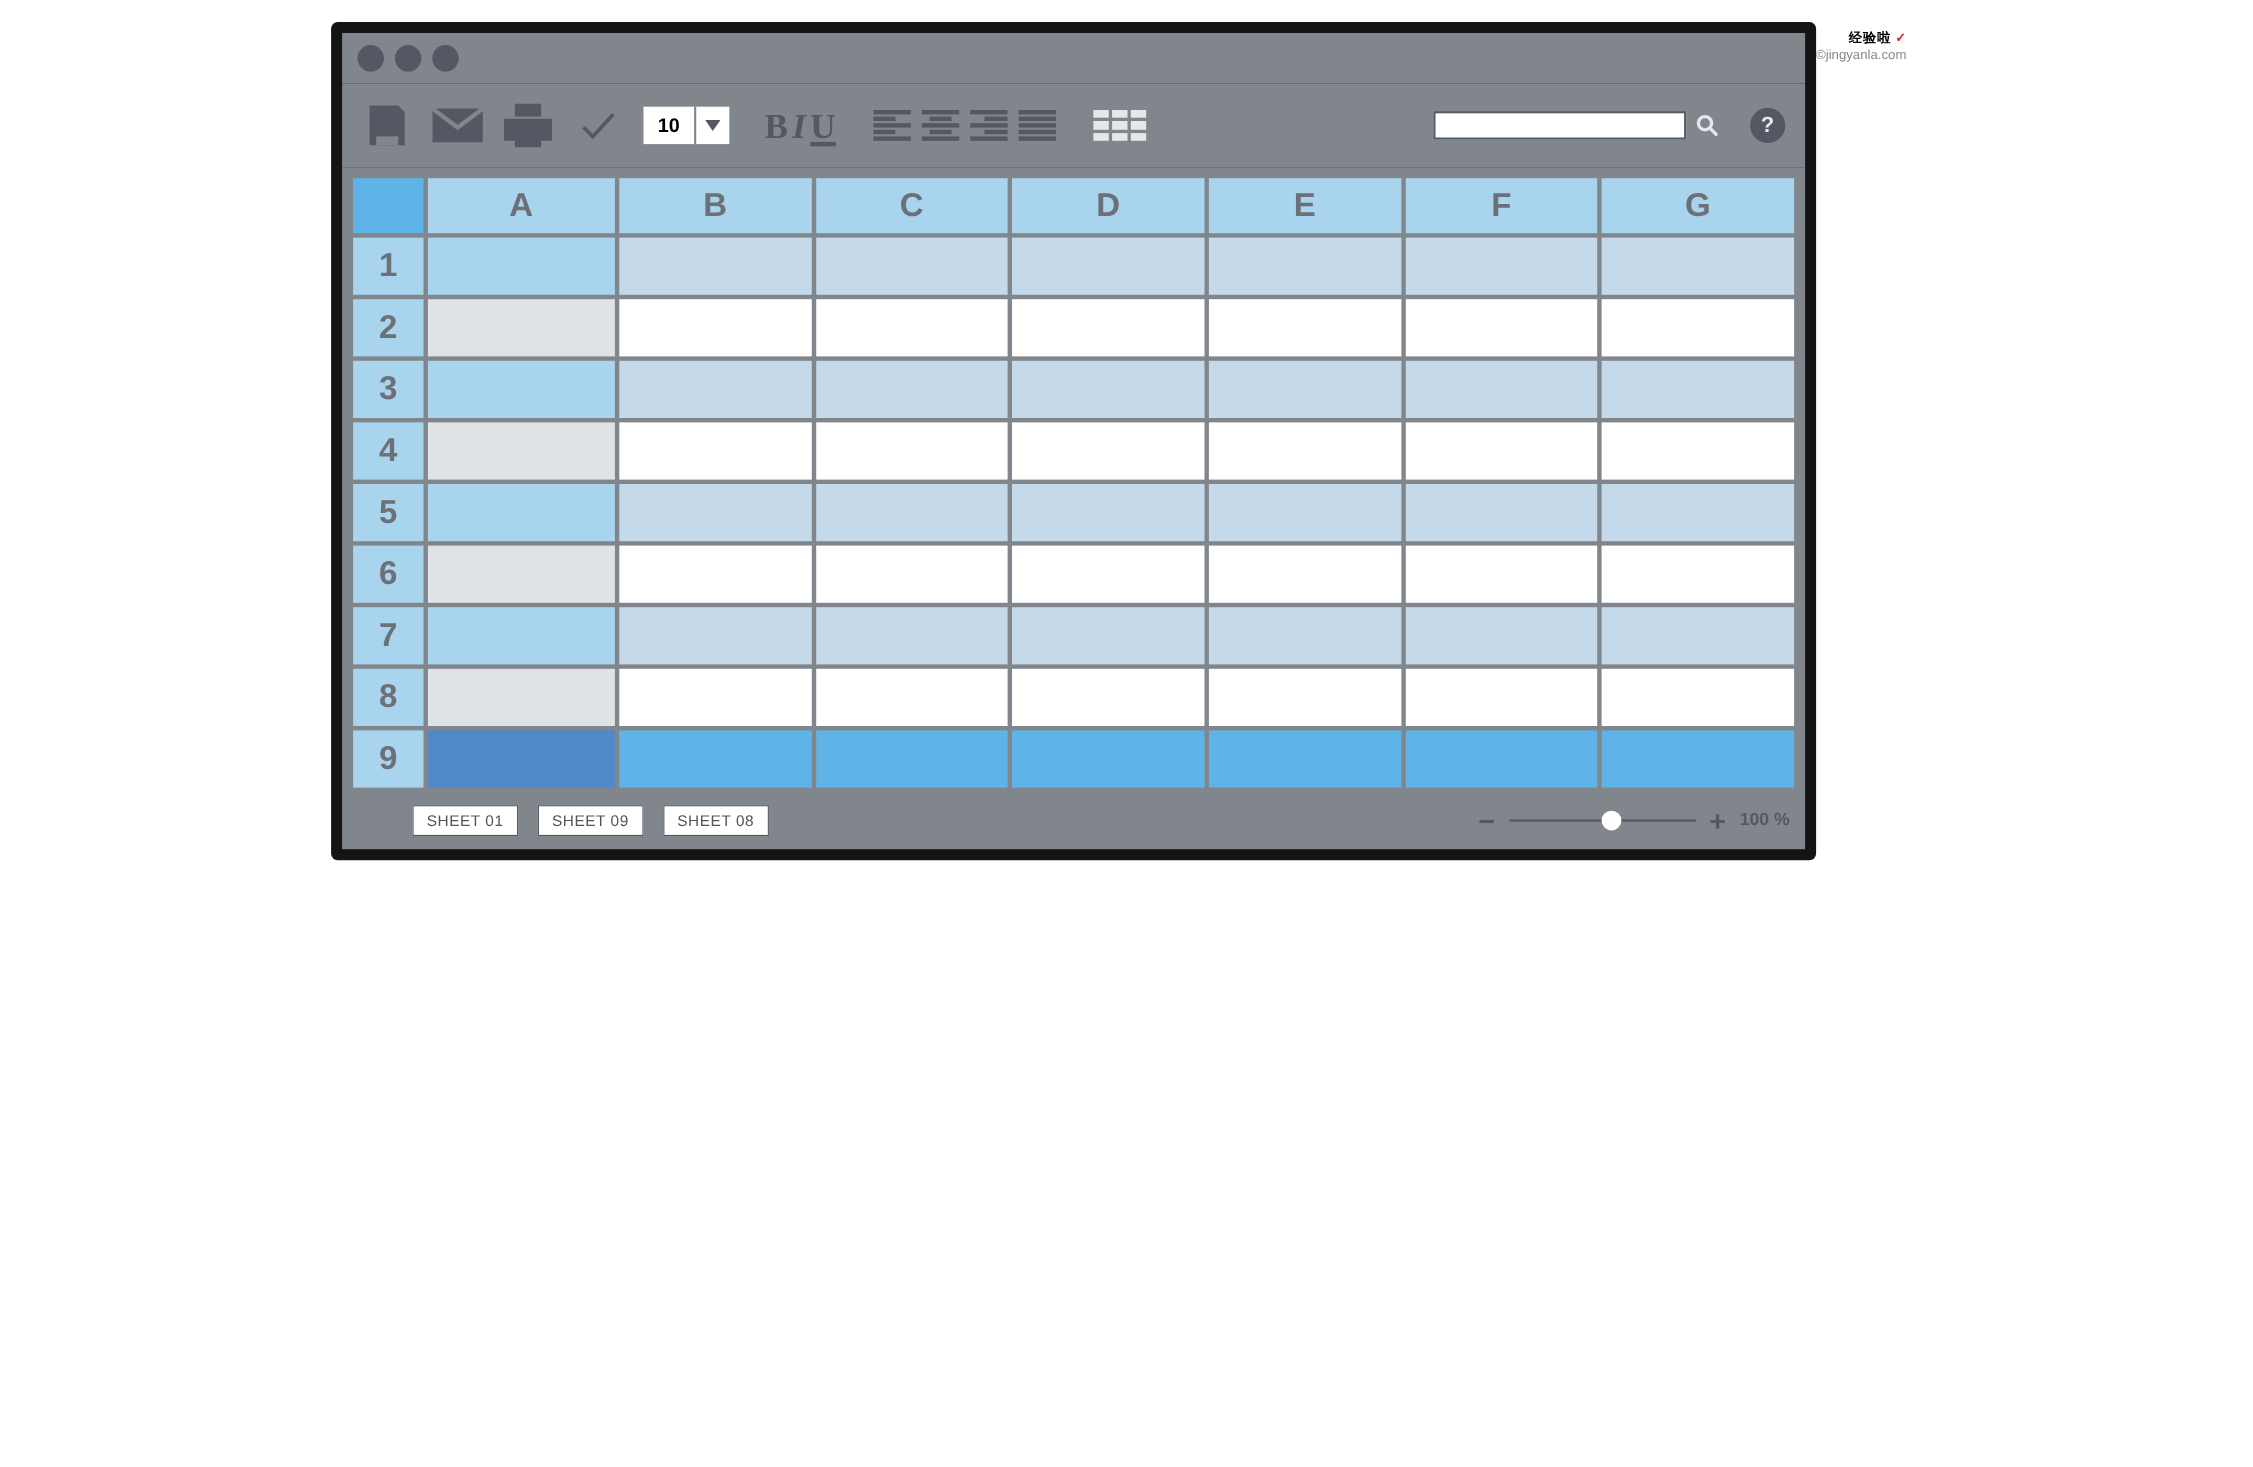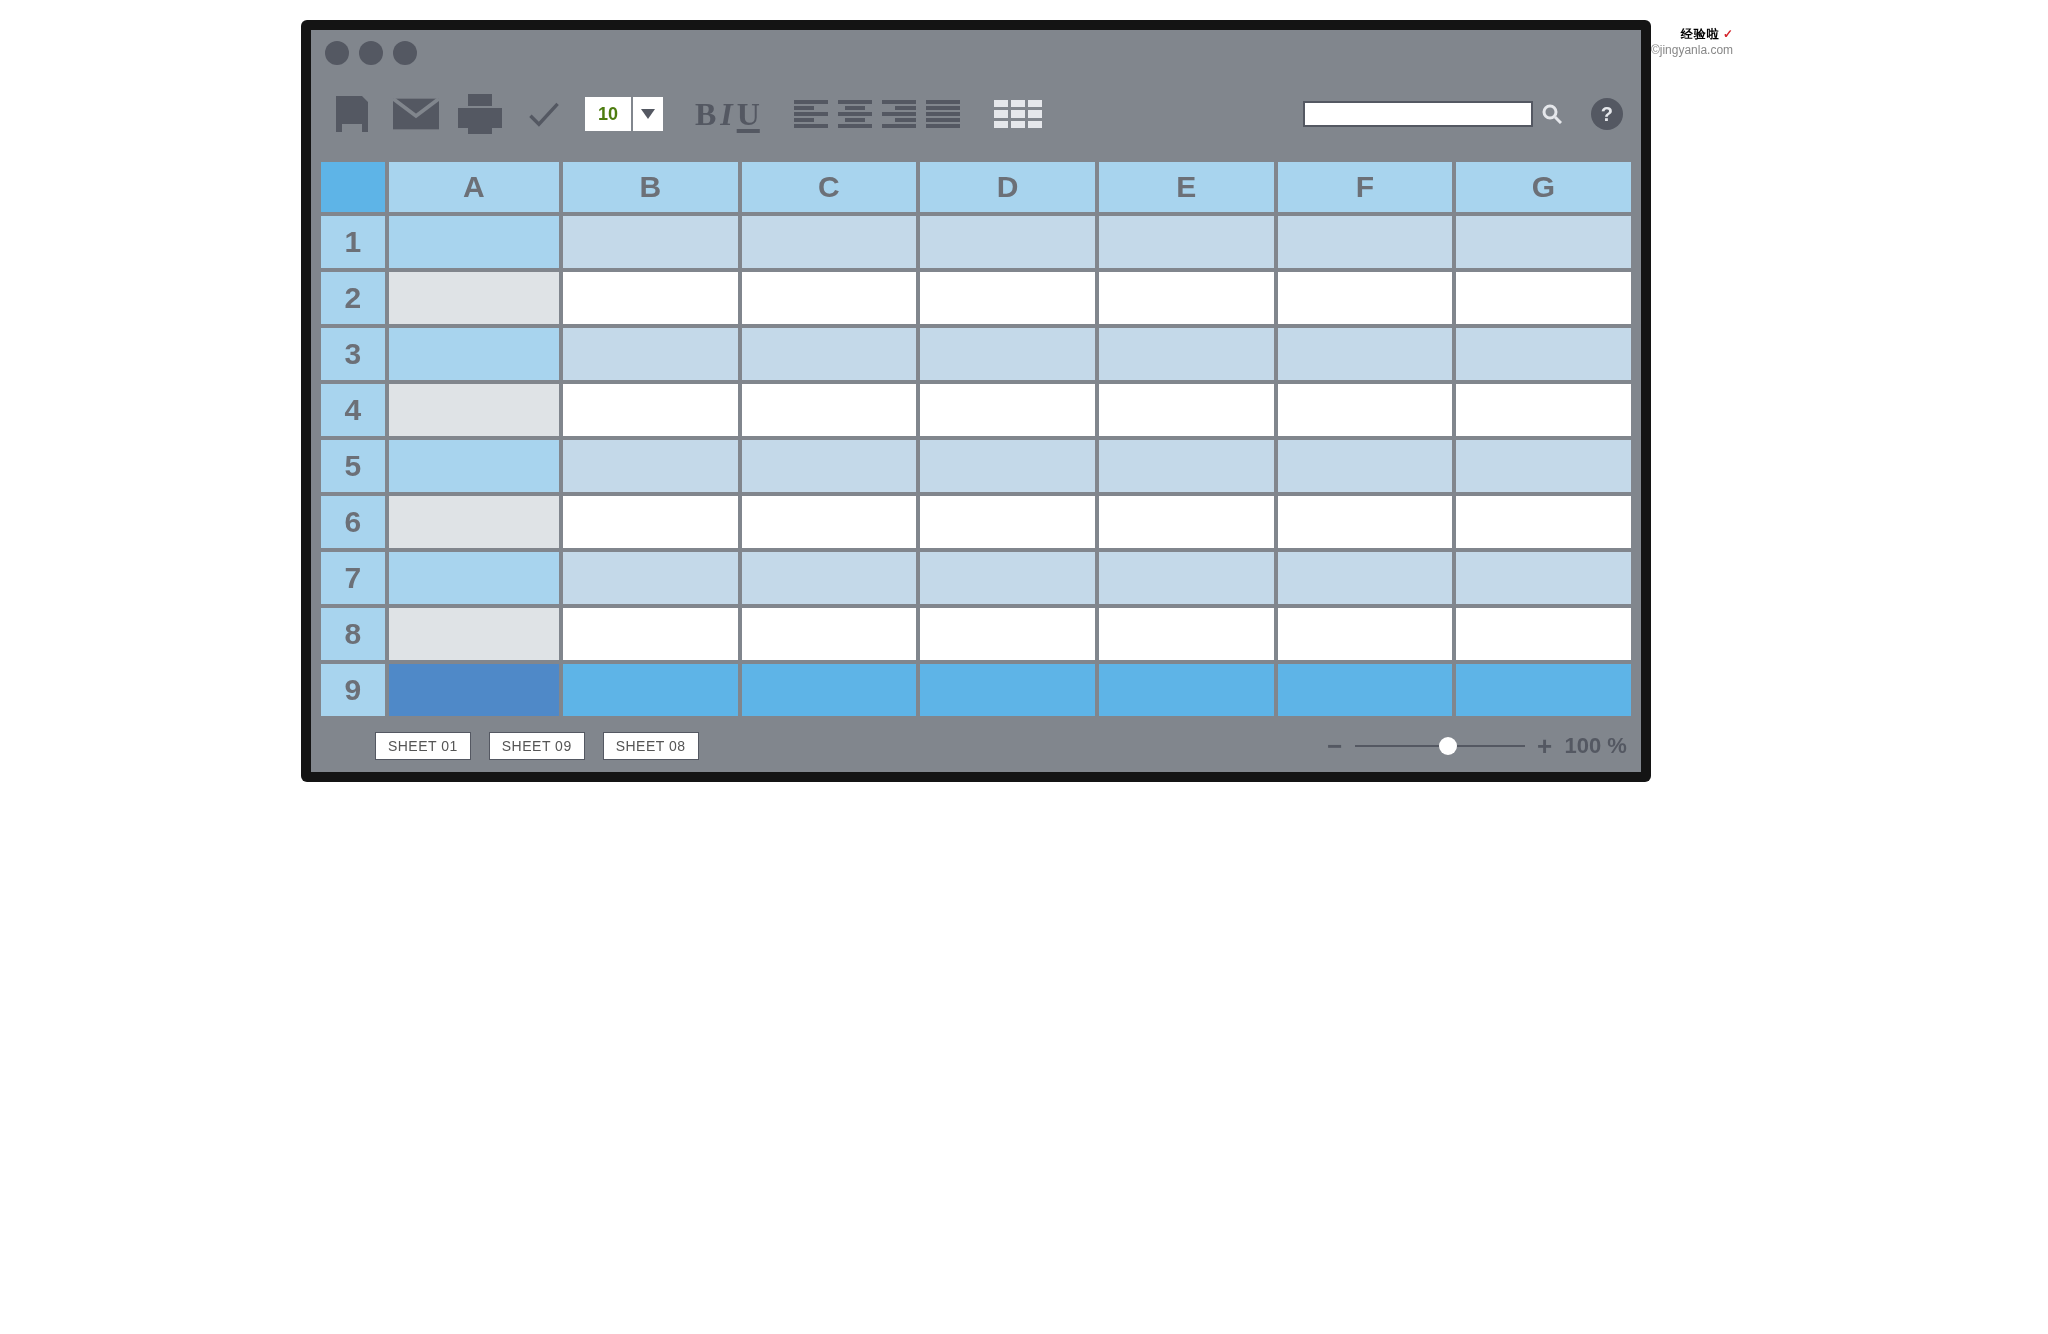--- a/index.html
+++ b/index.html
@@ -54,21 +54,21 @@
     height: 34px;
   }
   .fontsize-box {
     background: #fff;
     width: 48px;
     height: 34px;
     display: flex;
     align-items: center;
     justify-content: center;
     font-weight: bold;
-    color: #4d7c0f;
+    color: #000000;
     border-right: 2px solid #81868d;
     font-size: 18px;
   }
   .fontsize-arrow {
     background: #fff;
     width: 30px;
     height: 34px;
     display: flex;
     align-items: center;
     justify-content: center;
@@ -233,21 +233,21 @@
     position: absolute;
     left: 55%;
     top: 50%;
     width: 18px;
     height: 18px;
     border-radius: 50%;
     background: #fff;
     transform: translate(-50%,-50%);
   }
   .zoom-sign { font-size: 26px; line-height: 1; width: 20px; text-align: center; }
-  .zoom-label { font-size: 22px; }
+  .zoom-label { font-size: 16px; }
 
   .watermark {
     text-align: right;
     font-size: 12px;
     color: #888;
     padding: 6px 14px 0 0;
     font-family: Arial, sans-serif;
   }
   .watermark b { color:#000; letter-spacing:1px; }
   .watermark .chk { color:#d4232a; font-weight:bold; }

